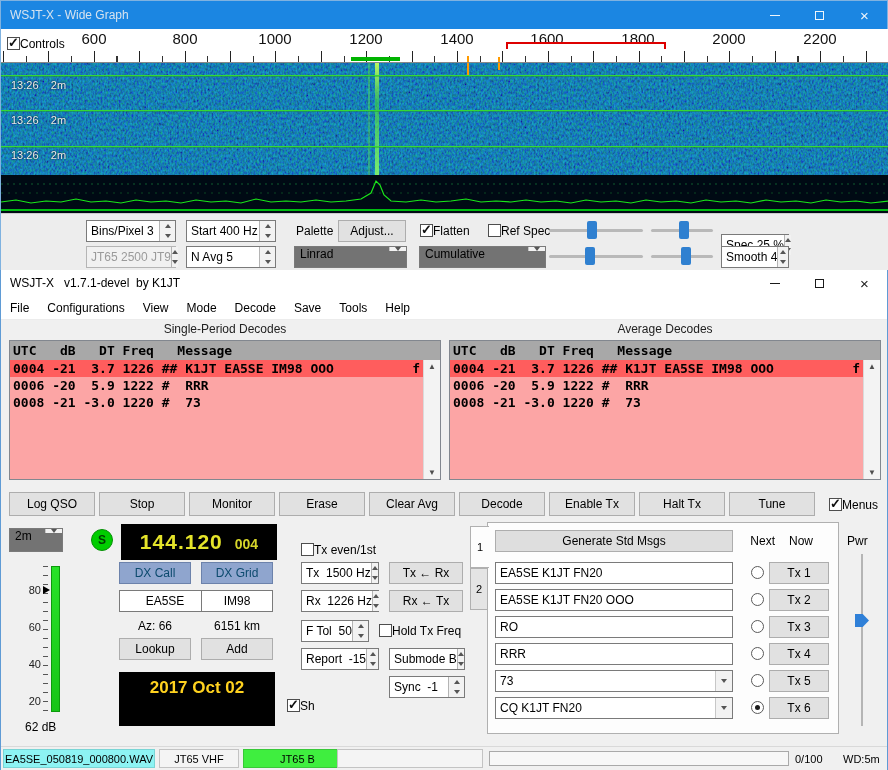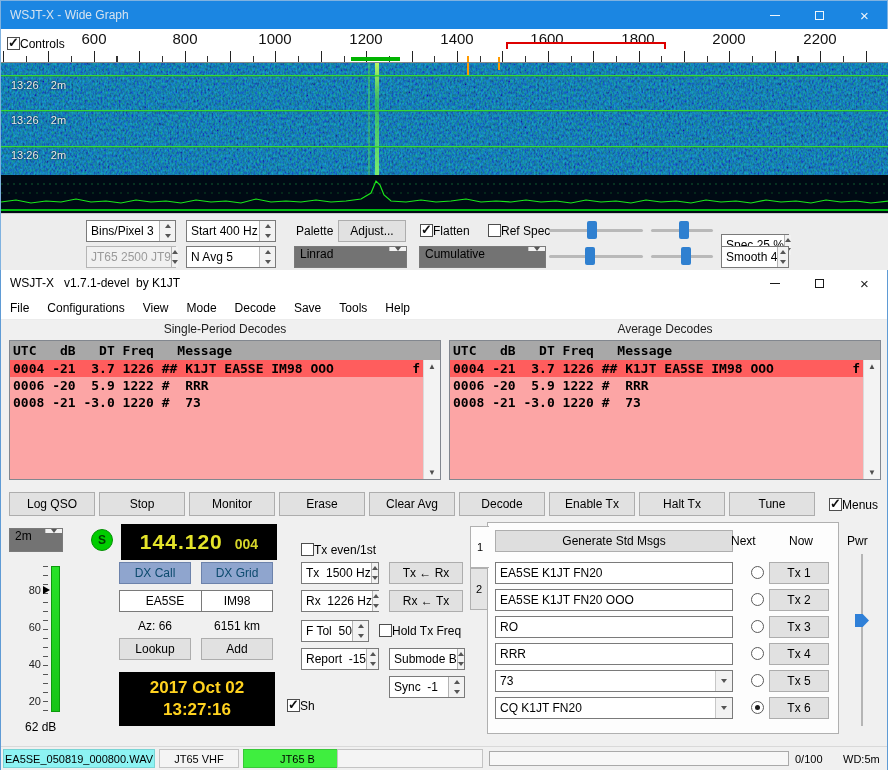--- a/index.html
+++ b/index.html
@@ -406,21 +406,20 @@
     <span class="lbl" style="left:118px; top:349px; width:72px; text-align:center;">Az: 66</span>
     <span class="lbl" style="left:196px; top:349px; width:80px; text-align:center;">6151 km</span>
     <button class="btn btn22" style="left:118px; top:368px; width:72px;">
         <span>Lookup</span>
       </button>
     <button class="btn btn22" style="left:200px; top:368px; width:72px;">
         <span>Add</span>
       </button>
     <div class="clock">
       <div class="l1">2017 Oct 02</div>
-      <div class="l2">13:27:16</div>
     </div>
 
     <label class="cb" style="left:300px; top:272px;">
       <span class="box"></span>
       <span>Tx even/1st</span>
     </label>
     <div class="spin" style="left:300px; top:292px; width:78px;">
       <span class="sp-text">Tx  1500 Hz</span>
       <span class="sp-arr">
           <span>
@@ -504,21 +503,21 @@
     <div class="msg-panel"></div>
     <div class="vtab sel" style="top:256px;">
         <span>1</span>
       </div>
     <div class="vtab" style="top:298px;">
         <span>2</span>
       </div>
     <button class="btn btn22" style="left:494px; top:260px; width:238px; background:#dedede;">
         <span>Generate Std Msgs</span>
       </button>
-    <span class="lbl" style="left:730px; top:264px; width:44px; text-align:left;">Next</span>
+    <span class="lbl" style="left:730px; top:264px; width:44px; text-align:right;">Next</span>
     <span class="lbl" style="left:772px; top:264px; width:56px; text-align:center;">Now</span>
 
     <div class="msg-input" style="top:292px;">
         <span class="txt">EA5SE K1JT FN20</span>
       </div>
     <span class="radio" style="left:750px; top:296px;"></span>
     <button class="btn btn22" style="left:768px; top:292px; width:60px;">
         <span>Tx 1</span>
       </button>
 

